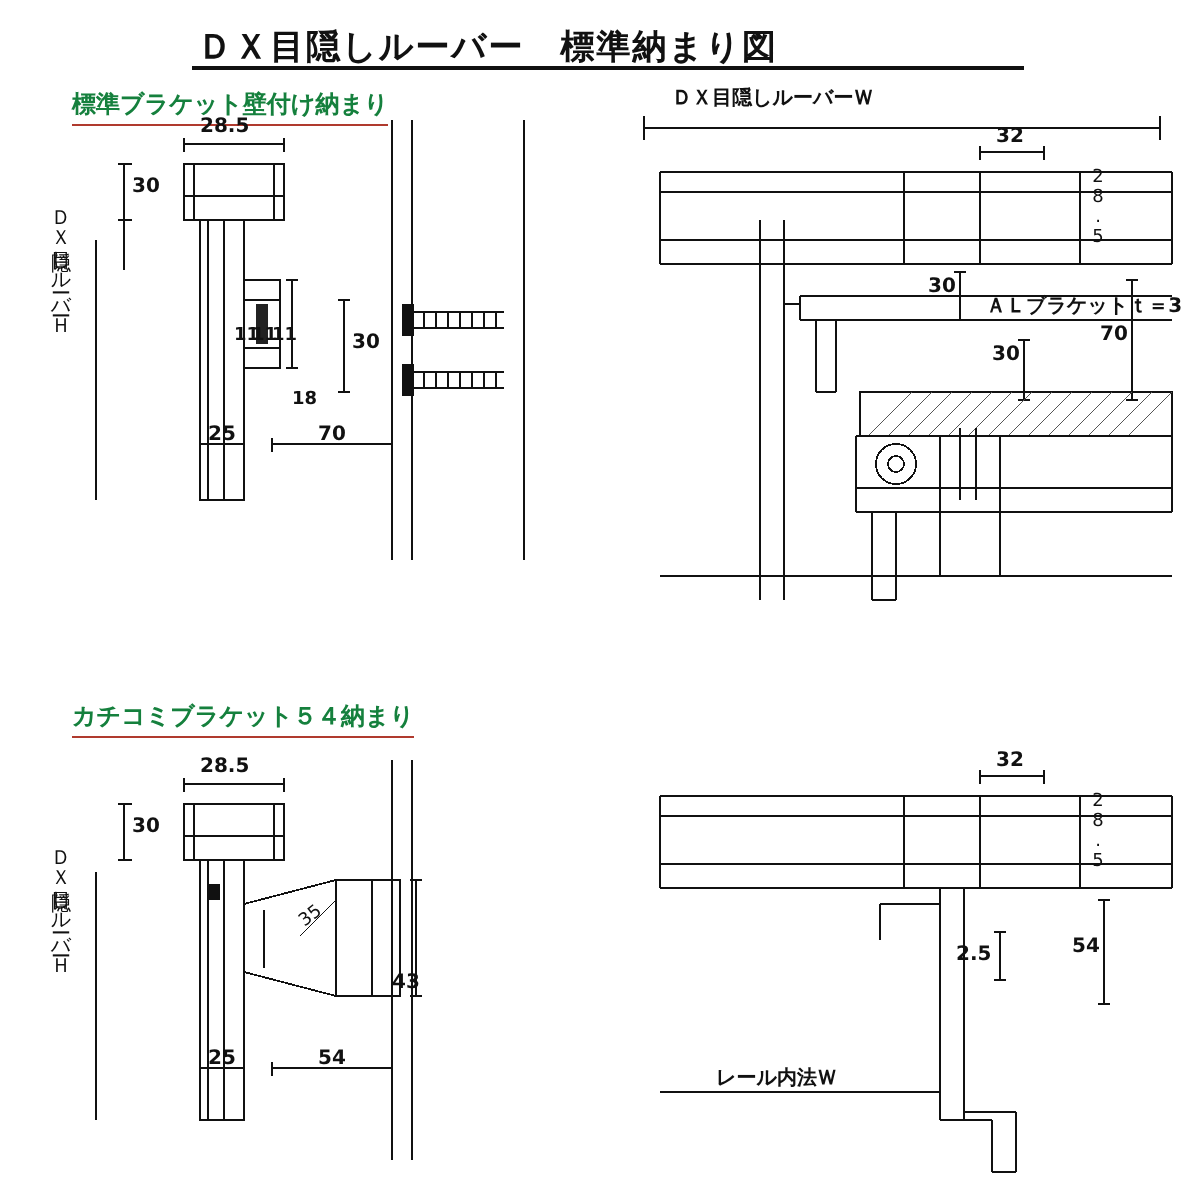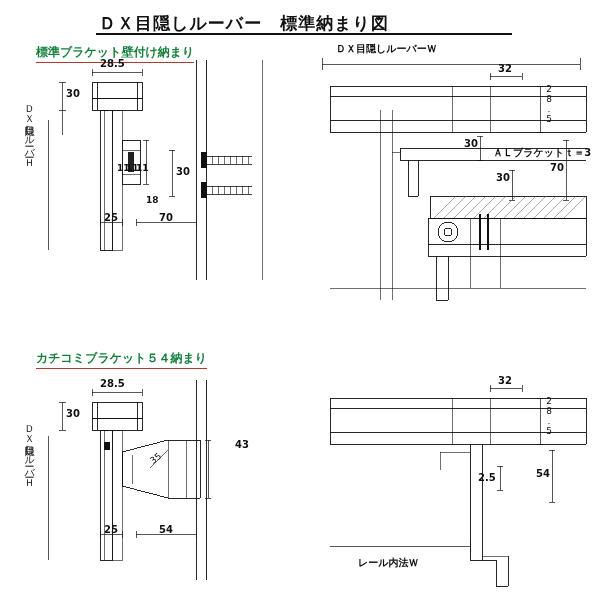--- a/index.html
+++ b/index.html
@@ -307,23 +307,23 @@
   <div class="vert" style="left:544px;top:84px;font-size:9px;">28.5</div>
   <div class="lbl" style="left:464px;top:138px;">30</div>
   <div class="lbl" style="left:493px;top:146px;">ＡＬブラケットｔ＝3</div>
   <div class="lbl" style="left:496px;top:172px;">30</div>
   <div class="lbl" style="left:550px;top:162px;">70</div>
 
   <div class="lbl" style="left:100px;top:378px;">28.5</div>
   <div class="lbl" style="left:66px;top:408px;">30</div>
   <div class="vert" style="left:22px;top:418px;">ＤＸ目隠しルーバーＨ</div>
   <div class="rot" style="left:148px;top:458px;transform:rotate(-38deg);transform-origin:left top;">35</div>
-  <div class="lbl" style="left:196px;top:439px;padding-left:39px;">43</div>
+  <div class="lbl" style="left:196px;top:486px;">43</div>
   <div class="lbl" style="left:104px;top:524px;">25</div>
   <div class="lbl" style="left:159px;top:524px;">54</div>
 
   <div class="lbl" style="left:498px;top:375px;">32</div>
   <div class="vert" style="left:544px;top:396px;font-size:9px;">28.5</div>
   <div class="lbl" style="left:536px;top:468px;">54</div>
   <div class="lbl" style="left:478px;top:472px;text-align:right;">2.5</div>
-  <div class="lbl" style="left:358px;top:556px;">レール内法Ｗ</div>
+  <div class="lbl" style="left:358px;top:532px;">レール内法Ｗ</div>
 
 </div>
 
 </body></html>

